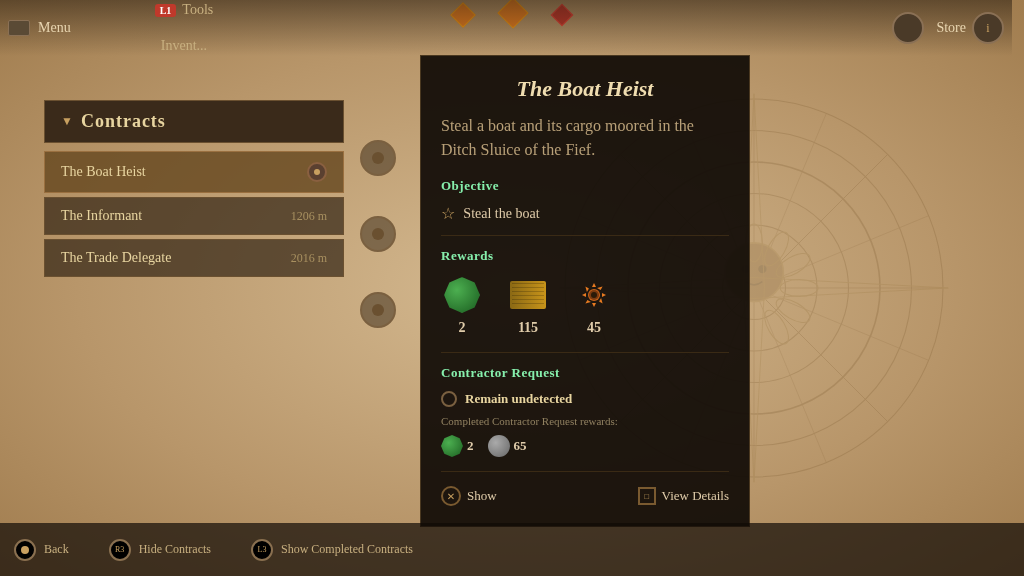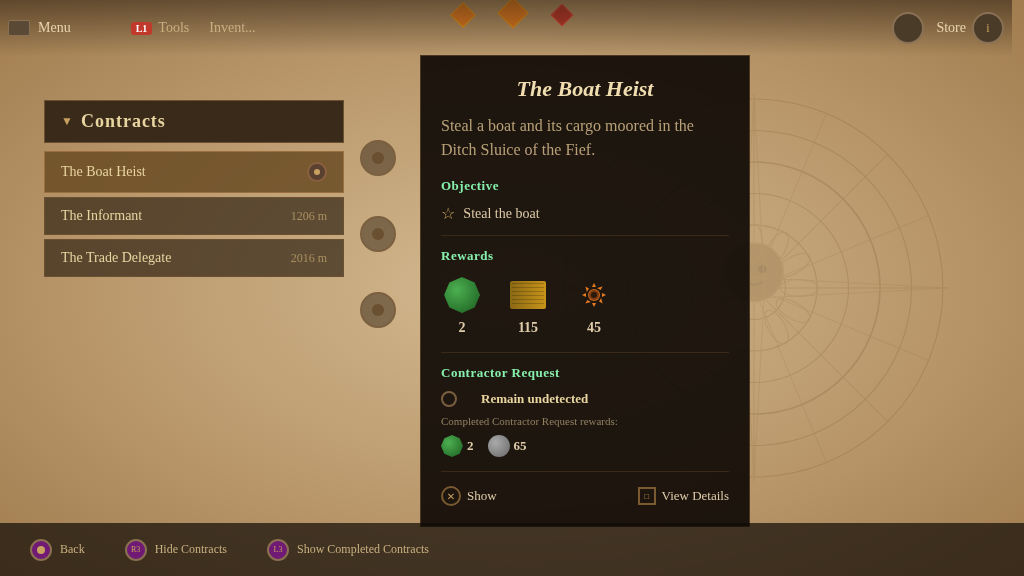--- a/index.html
+++ b/index.html
@@ -46,21 +46,22 @@
       height: 16px;
       background: #5a4a35;
       border: 1.5px solid #8a7055;
       border-radius: 2px;
     }
 
     .nav-tabs {
       display: flex;
       align-items: center;
       gap: 20px;
-      margin-left: 60px;
+      margin-left: 84px;
+      flex-direction: column;
     }
 
     .nav-tab {
       color: #c8b080;
       font-size: 14px;
       cursor: pointer;
       display: flex;
       align-items: center;
       gap: 6px;
     }
@@ -312,21 +313,21 @@
       );
     }
 
     .contractor-section {
       margin-bottom: 14px;
     }
 
     .contractor-request-row {
       display: flex;
       align-items: center;
-      gap: 24px;
+      gap: 8px;
       margin-bottom: 8px;
     }
 
     .checkbox-icon {
       width: 16px;
       height: 16px;
       border-radius: 50%;
       border: 2px solid #7a6040;
       background: transparent;
     }
@@ -419,42 +420,42 @@
     
     .bottom-bar {
       position: absolute;
       bottom: 0;
       left: 0;
       right: 0;
       height: 53px;
       background: rgba(15,10,5,0.7);
       display: flex;
       align-items: center;
-      padding: 0 30px;
+      padding: 0 14px;
       gap: 40px;
     }
 
     .bottom-action {
       display: flex;
       align-items: center;
       gap: 8px;
       color: #c8b080;
       font-size: 12px;
       cursor: pointer;
     }
 
     .bottom-btn-circle {
       width: 22px;
       height: 22px;
       border-radius: 50%;
       border: 2px solid #8a7050;
       display: flex;
       align-items: center;
       justify-content: center;
-      background: #701a75;
+      background: #000000;
     }
 
     .bottom-btn-inner {
       width: 8px;
       height: 8px;
       border-radius: 50%;
       background: #c8a060;
     }
 
     

